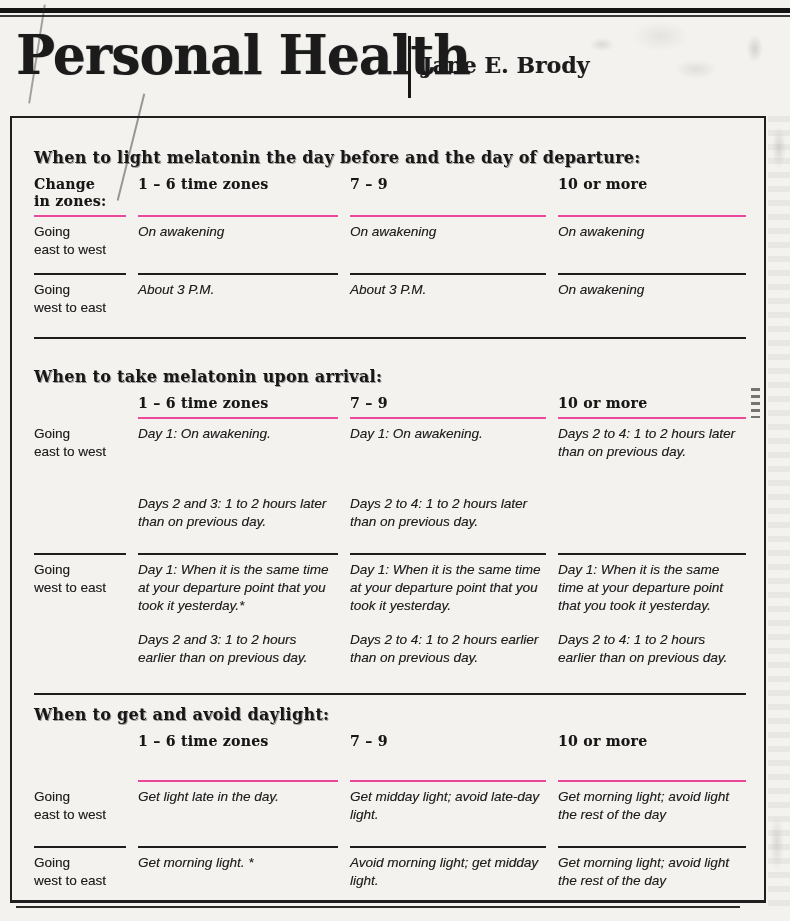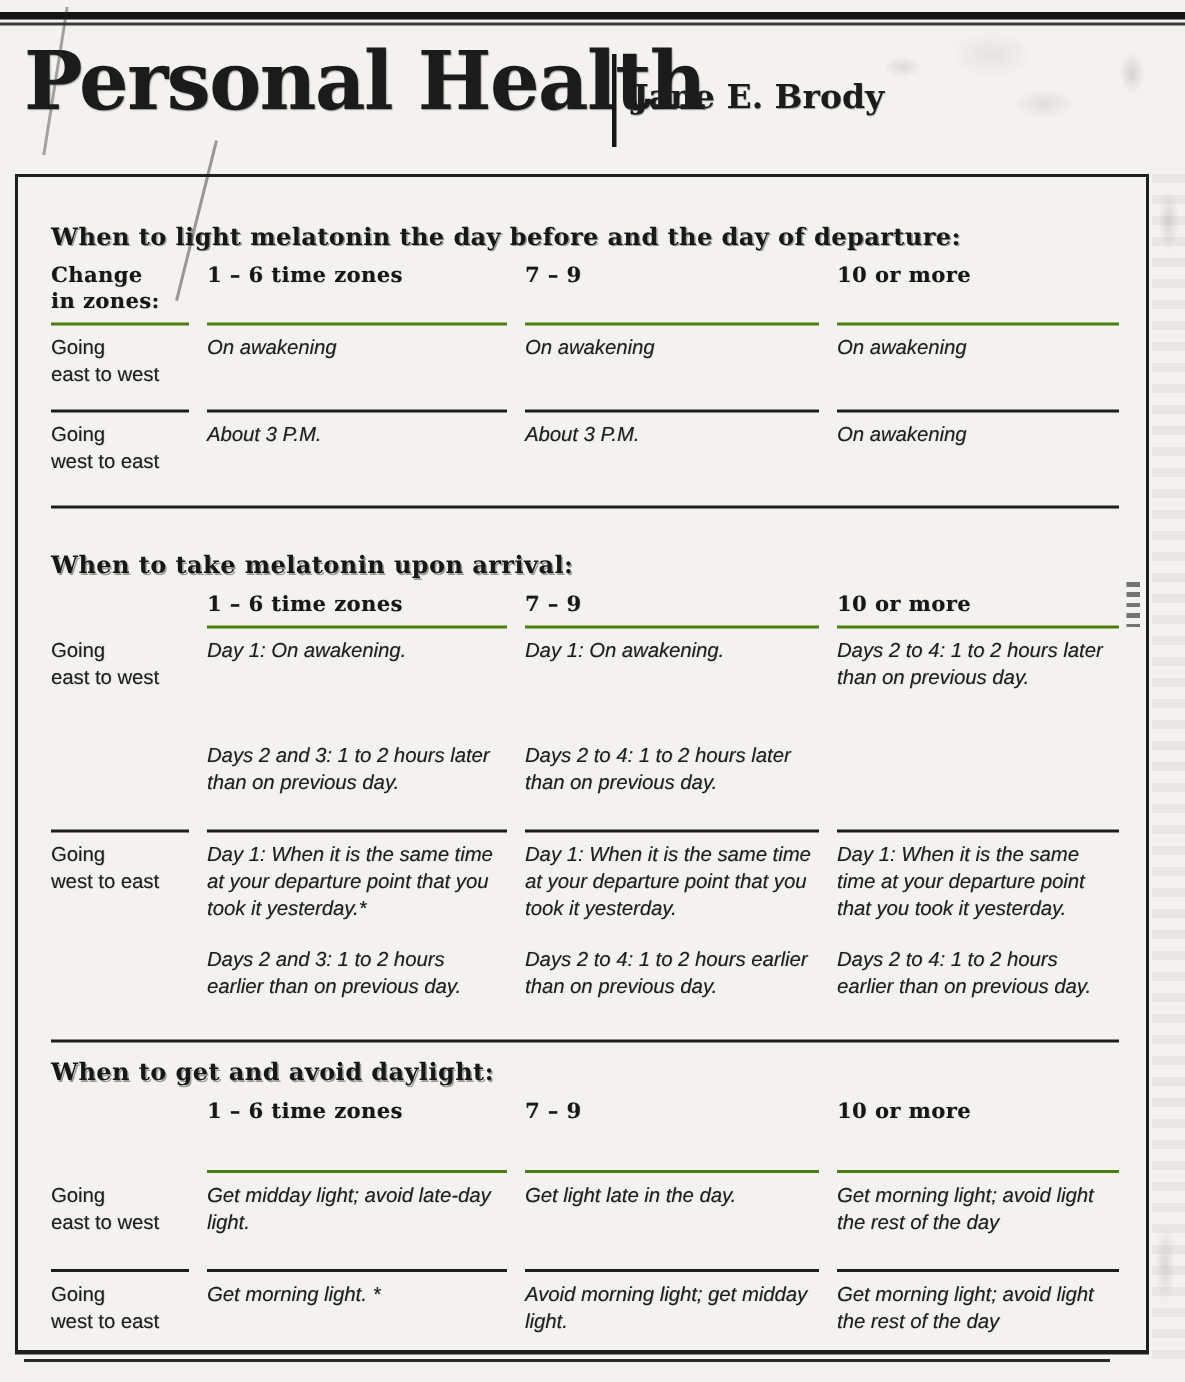--- a/index.html
+++ b/index.html
@@ -41,21 +41,21 @@
   .s3 .s-head{margin-top:10px;}
   .sect{border:0;}
   .sect-div{border:0;border-top:2px solid #1d1d1d;margin:4px 0 0 0;width:712px;}
   
   .grid{
     display:grid;grid-template-columns:92px 200px 196px 1fr;column-gap:12px;
     margin-top:4px;font-size:13.5px;line-height:18px;color:#1e1e1e;
   }
   .cell{padding:6px 4px 10px 0;text-shadow:0.3px 0.3px 0.5px rgba(45,45,45,.45);}
   .hdr{font-size:14px;line-height:17px;padding-top:4px;padding-bottom:5px;}
-  .rule-b{border-bottom:2px solid #4d7c0f;}
+  .rule-b{border-bottom:2px solid #ec4899;}
   .rule-t{border-top:2px solid #1d1d1d;}
   .lbl span{display:block;max-width:84px;}
   .cell p{margin:0 0 12px 0;font-style:italic;}
   .p-tall{min-height:58px;}
   .row-min .cell{min-height:42px;}
   
   .noise{position:absolute;pointer-events:none;}
   .noise-a{left:555px;top:20px;width:235px;height:82px;opacity:.55;
     background:
       radial-gradient(18px 10px at 20% 30%,rgba(70,70,70,.25),transparent 70%),
@@ -177,24 +177,24 @@
         <div class="cell hdr"></div>
         <div class="cell hdr fancy rule-b">1 – 6 time zones</div>
         <div class="cell hdr fancy rule-b">7 – 9</div>
         <div class="cell hdr fancy rule-b">10 or more</div>
 
         <div class="cell lbl">
           <span>Going</span>
           <span>east to west</span>
         </div>
         <div class="cell">
+            <p>Get light late in the day.</p>
+          </div>
+        <div class="cell">
             <p>Get midday light; avoid late-day light.</p>
-          </div>
-        <div class="cell">
-            <p>Get light late in the day.</p>
           </div>
         <div class="cell">
             <p>Get morning light; avoid light the rest of the day</p>
           </div>
 
         <div class="cell lbl rule-t">
           <span>Going</span>
           <span>west to east</span>
         </div>
         <div class="cell rule-t">

